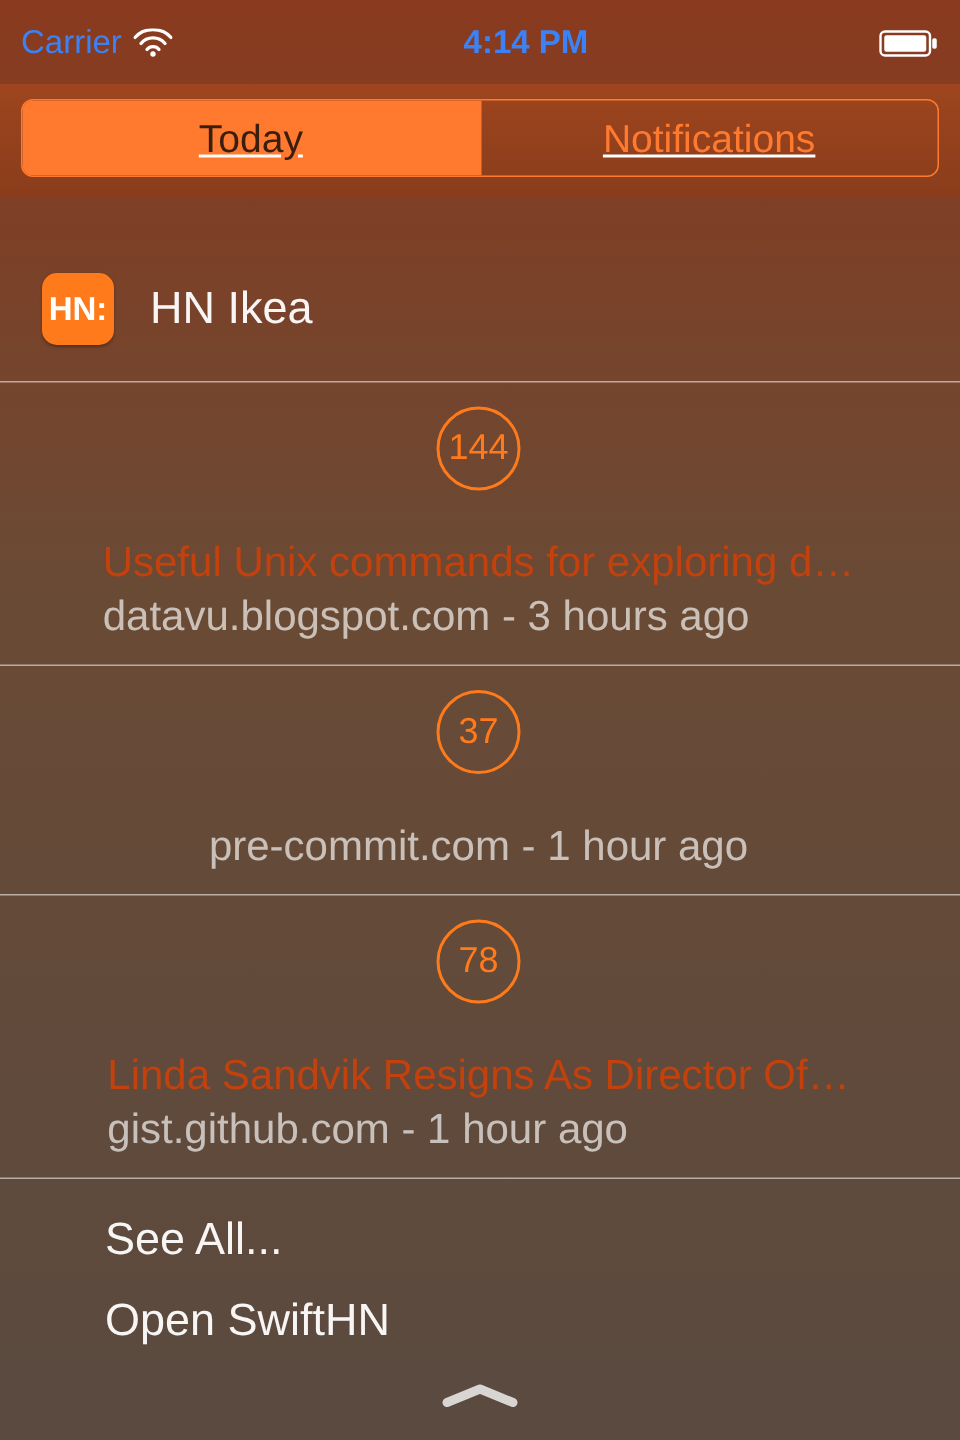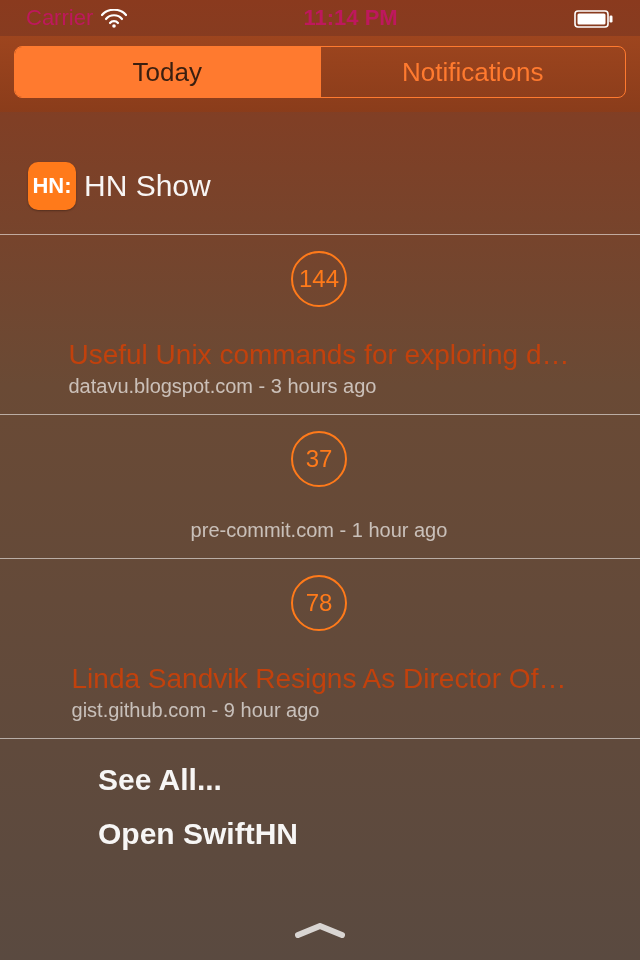--- a/index.html
+++ b/index.html
@@ -4,36 +4,37 @@
 <style>
   * { margin: 0; padding: 0; box-sizing: border-box; }
   html, body { width: 640px; height: 960px; overflow: hidden; font-family: -apple-system, "Helvetica Neue", Arial, sans-serif; }
   body {
     background: linear-gradient(180deg, #8a3a1e 0%, #6a4a35 40%, #5a4a40 100%);
     color: #fff;
     position: relative;
   }
   
   .status-bar {
-    height: 36px;
+    height: 56px;
     display: flex;
     align-items: center;
     justify-content: space-between;
-    padding: 0 26px;
+    padding: 0 14px;
     font-size: 22px;
     font-weight: 500;
-    color: #be185d;
+    color: #3b82f6;
   }
   .status-left, .status-right { display: flex; align-items: center; gap: 8px; }
   .status-center { font-weight: 600; }
   .wifi-svg, .battery-svg { display: inline-block; vertical-align: middle; }
   
   .seg-wrap {
     padding: 10px 14px 14px 14px;
     background: linear-gradient(180deg, rgba(160,70,30,0.9), rgba(140,60,25,0.85));
+    text-decoration: underline;
   }
   .segmented {
     display: flex;
     border: 1.5px solid #ff7a2f;
     border-radius: 8px;
     overflow: hidden;
     height: 52px;
   }
   .seg-btn {
     flex: 1;
@@ -51,21 +52,21 @@
     color: #3a1f10;
   }
   .seg-btn + .seg-btn { border-left: 1.5px solid #ff7a2f; }
   
   .widget-area {
     padding-top: 40px;
   }
   .widget-header {
     display: flex;
     align-items: center;
-    gap: 8px;
+    gap: 24px;
     padding: 10px 8px 24px 28px;
   }
   .app-icon {
     width: 48px; height: 48px;
     border-radius: 10px;
     background: #ff7a1a;
     color: #fff;
     font-size: 22px;
     font-weight: 600;
     display: flex; align-items: center; justify-content: center;
@@ -102,29 +103,28 @@
   .story-title {
     font-size: 28px;
     font-weight: 400;
     color: #c2410c;
     white-space: nowrap;
     overflow: hidden;
     text-overflow: ellipsis;
     margin-bottom: 4px;
   }
   .story-meta {
-    font-size: 20px;
+    font-size: 28px;
     color: rgba(255,255,255,0.65);
     white-space: nowrap;
     overflow: hidden;
     text-overflow: ellipsis;
   }
   .footer-links {
-    padding: 14px 0 14px 98px;
-    font-weight: bold;
+    padding: 14px 0 14px 70px;
   }
   .footer-link {
     font-size: 30px;
     color: rgba(255,255,255,0.95);
     padding: 10px 0;
     cursor: pointer;
   }
   
   .grabber {
     position: absolute;
@@ -144,21 +144,21 @@
     <span>Carrier</span>
     <span>
       <svg class="wifi-svg" width="26" height="20" viewBox="0 0 26 20">
         <path d="M1 6 C7 -1 19 -1 25 6" stroke="#fff" stroke-width="2.2" fill="none" stroke-linecap="round"></path>
         <path d="M5 10 C9 5 17 5 21 10" stroke="#fff" stroke-width="2.2" fill="none" stroke-linecap="round"></path>
         <path d="M9 14 C11 11.5 15 11.5 17 14" stroke="#fff" stroke-width="2.2" fill="none" stroke-linecap="round"></path>
         <circle cx="13" cy="17" r="1.8" fill="#fff"></circle>
       </svg>
     </span>
   </div>
-  <div class="status-center">11:14 PM</div>
+  <div class="status-center">4:14 PM</div>
   <div class="status-right">
     <span>
       <svg class="battery-svg" width="40" height="18" viewBox="0 0 40 18">
         <rect x="1" y="1" width="33" height="16" rx="3" ry="3" stroke="#fff" stroke-width="1.6" fill="none"></rect>
         <rect x="3.5" y="3.5" width="28" height="11" rx="1.5" fill="#fff"></rect>
         <rect x="35.5" y="5.5" width="3" height="7" rx="1.2" fill="#fff"></rect>
       </svg>
     </span>
   </div>
 </div>
@@ -173,21 +173,21 @@
     </div>
   </div>
 </div>
 
 <div class="widget-area">
 
   <div class="widget-header">
     <div class="app-icon">
       <span>HN:</span>
     </div>
-    <div class="widget-title">HN Show</div>
+    <div class="widget-title">HN Ikea</div>
   </div>
 
   <div class="story-list">
 
     <div class="story">
       <div class="score">
           <span>144</span>
         </div>
       <div class="story-text">
         <div class="story-title">Useful Unix commands for exploring d…</div>
@@ -204,21 +204,21 @@
         <div class="story-meta">pre-commit.com - 1 hour ago</div>
       </div>
     </div>
 
     <div class="story">
       <div class="score">
           <span>78</span>
         </div>
       <div class="story-text">
         <div class="story-title">Linda Sandvik Resigns As Director Of…</div>
-        <div class="story-meta">gist.github.com - 9 hour ago</div>
+        <div class="story-meta">gist.github.com - 1 hour ago</div>
       </div>
     </div>
 
 
   </div>
 
   <div class="footer-links">
     <div class="footer-link">
       <span>See All...</span>
     </div>

